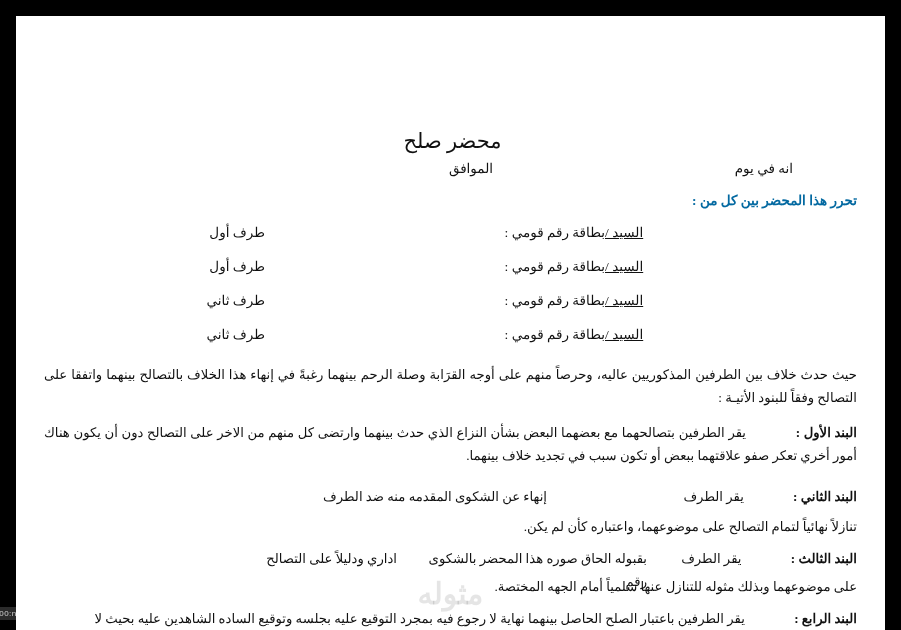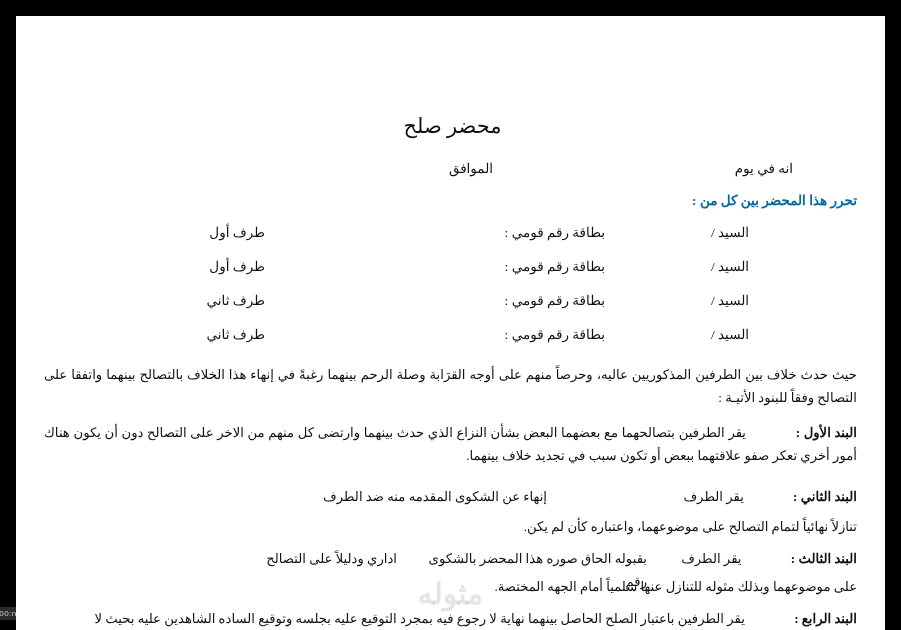--- a/index.html
+++ b/index.html
@@ -77,21 +77,21 @@
     font-family: "Liberation Sans", sans-serif;
     font-size: 30px;
     font-weight: bold;
     color: rgba(0,0,0,0.10);
     letter-spacing: 1px;
     direction: rtl;
     pointer-events: none;
     user-select: none;
   }
   h1.doc-title {
-    margin: 0;
+    margin: 15px;
     padding: 0;
     text-align: center;
     font-size: 21px;
     font-weight: normal;
     color: #111;
     letter-spacing: 2px;
     position: absolute;
     top: 98px;
     right: 0;
     left: 4px;
@@ -125,22 +125,23 @@
   .party-row {
     display: flex;
     flex-direction: row;
     align-items: baseline;
     font-size: 13.5px;
     color: #111;
     height: 34px;
   }
   .party-row .p-name {
     width: 250px;
-    text-align: center;
+    text-align: left;
     padding-right: 2px;
+    text-decoration: underline;
   }
   .party-row .p-card {
     width: 300px;
     text-align: right;
   }
   .party-row .p-role {
     flex: 1;
     text-align: right;
     padding-right: 40px;
   }

